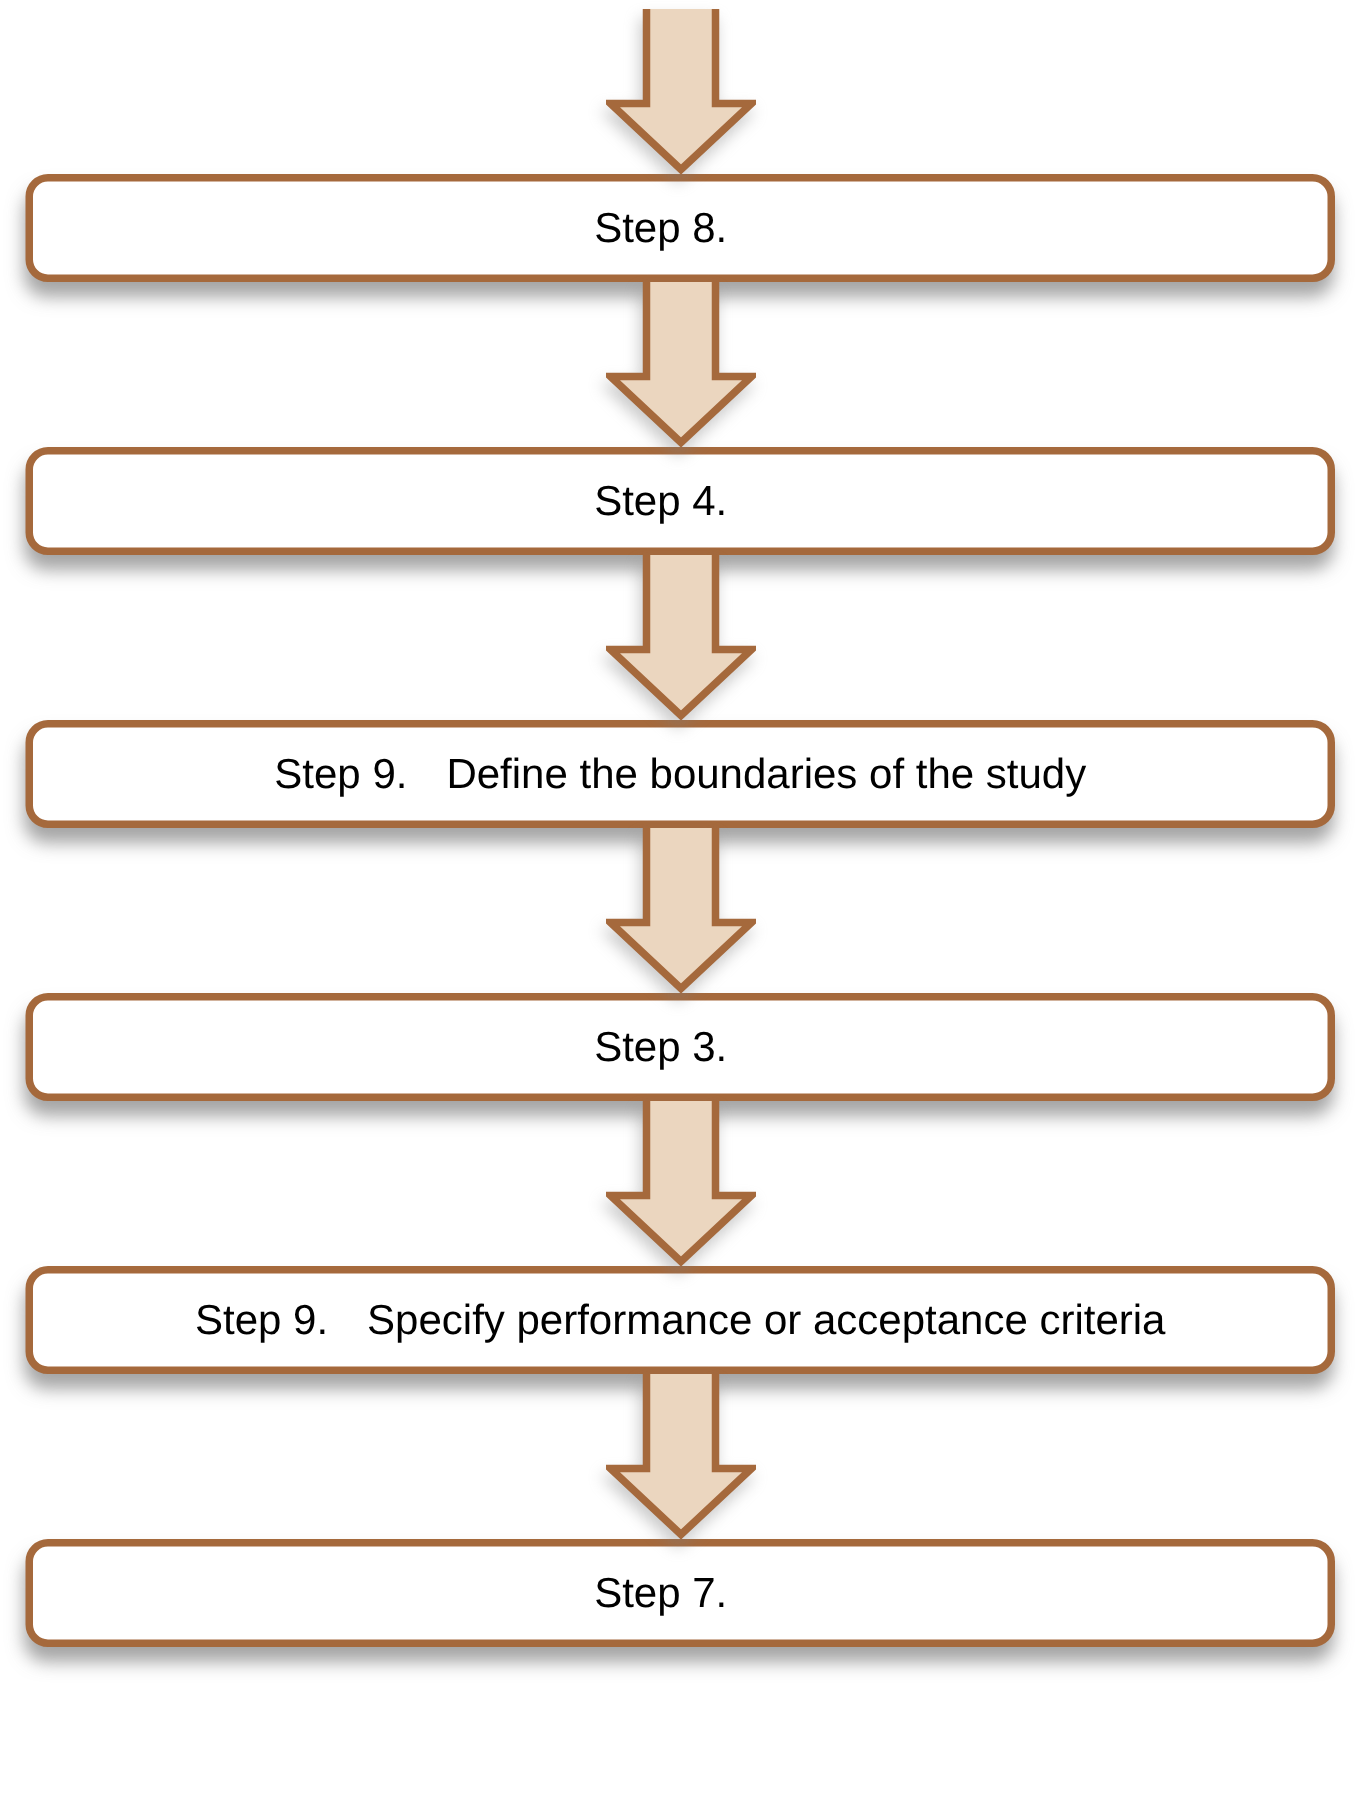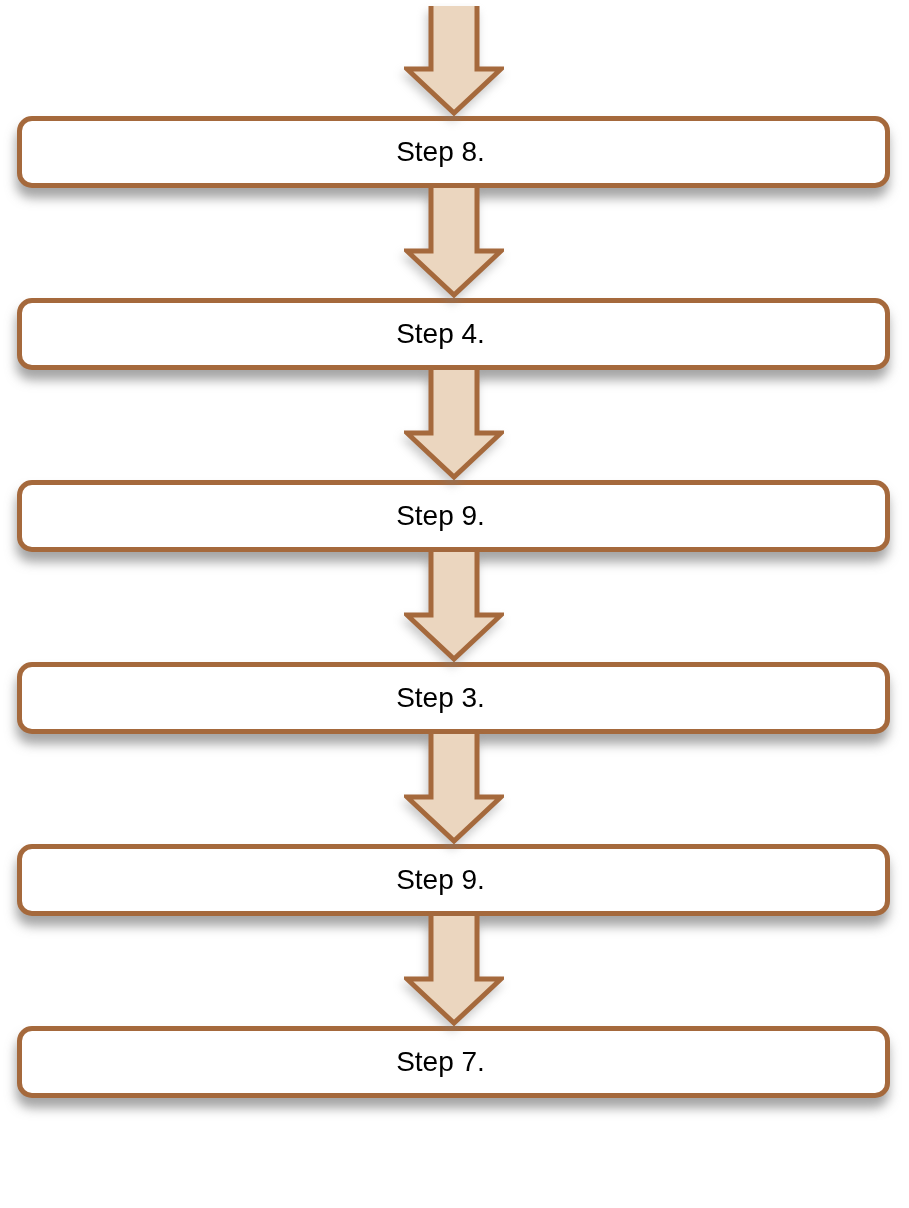--- a/index.html
+++ b/index.html
@@ -85,40 +85,42 @@
   </div>
 
   <div class="arrow-wrap">
     <svg class="arrow-svg" viewBox="0 0 100 110" xmlns="http://www.w3.org/2000/svg">
       <path d="M27,0 L27,63 L3,63 L50,107 L97,63 L73,63 L73,0" fill="#EBD6BF"></path>
     </svg>
   </div>
 
   <div class="step-box">
     <span class="step-label">Step 9.</span>
+    <span class="step-text">Define the boundaries of the study</span>
   </div>
 
   <div class="arrow-wrap">
     <svg class="arrow-svg" viewBox="0 0 100 110" xmlns="http://www.w3.org/2000/svg">
       <path d="M27,0 L27,63 L3,63 L50,107 L97,63 L73,63 L73,0" fill="#EBD6BF"></path>
     </svg>
   </div>
 
   <div class="step-box">
     <span class="step-label">Step 3.</span>
   </div>
 
   <div class="arrow-wrap">
     <svg class="arrow-svg" viewBox="0 0 100 110" xmlns="http://www.w3.org/2000/svg">
       <path d="M27,0 L27,63 L3,63 L50,107 L97,63 L73,63 L73,0" fill="#EBD6BF"></path>
     </svg>
   </div>
 
   <div class="step-box">
     <span class="step-label">Step 9.</span>
+    <span class="step-text">Specify performance or acceptance criteria</span>
   </div>
 
   <div class="arrow-wrap">
     <svg class="arrow-svg" viewBox="0 0 100 110" xmlns="http://www.w3.org/2000/svg">
       <path d="M27,0 L27,63 L3,63 L50,107 L97,63 L73,63 L73,0" fill="#EBD6BF"></path>
     </svg>
   </div>
 
   <div class="step-box">
     <span class="step-label">Step 7.</span>

